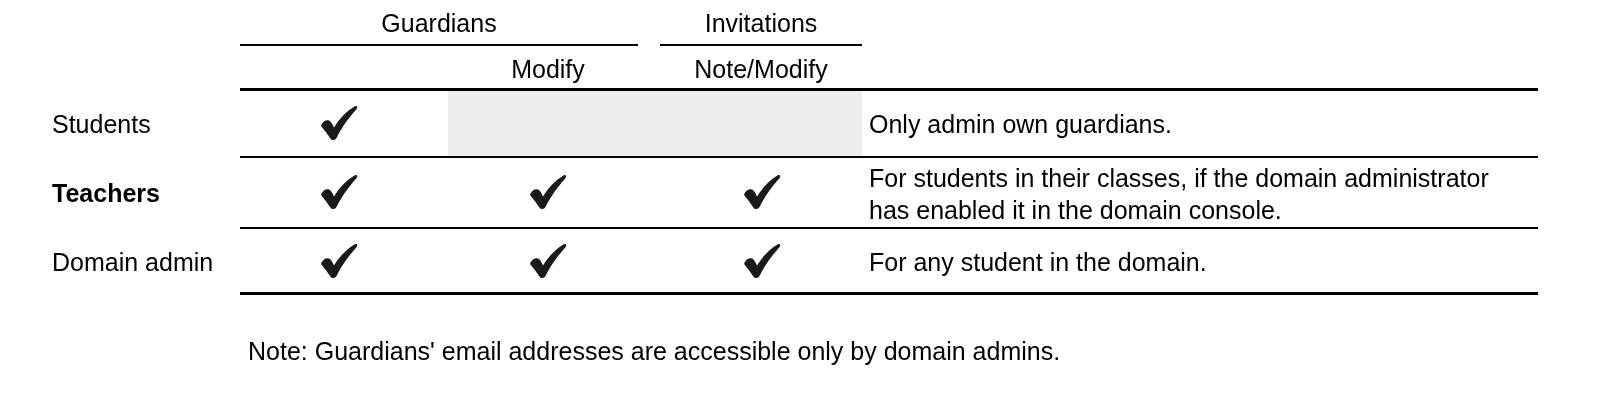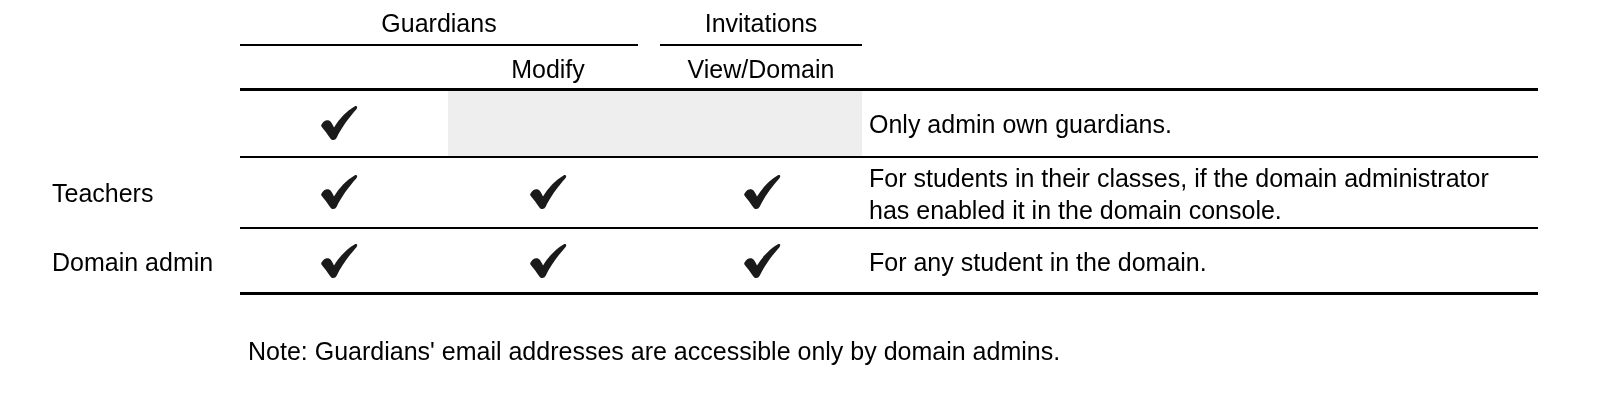--- a/index.html
+++ b/index.html
@@ -67,21 +67,21 @@
   }
 
   
   .row-label {
     position: absolute;
     left: 52px;
     font-size: 25px;
     white-space: nowrap;
   }
   #label-students     { top: 110px; }
-  #label-teachers     { top: 179px; }
+  #label-teachers     { top: 179px; font-weight: bold; }
   #label-domain-admin { top: 248px; }
 
   
   .check {
     position: absolute;
     width: 44px;
     height: 44px;
     transform: translate(-50%, 0);
   }
   .check svg { display: block; width: 44px; height: 44px; }
@@ -125,26 +125,27 @@
   <div class="group-head" id="grp-guardians">Guardians</div>
 
   <div class="group-head" id="grp-invitations">Invitations</div>
 
   <div class="rule thin" style="left:240px; top:44px; width:398px;"></div>
   <div class="rule thin" style="left:660px; top:44px; width:202px;"></div>
 
 
   <div class="sub-head" id="sub-modify">Modify</div>
 
-  <div class="sub-head" id="sub-viewmod">View/Domain</div>
+  <div class="sub-head" id="sub-viewmod">Note/Modify</div>
 
   <div class="rule" style="left:240px; top:88px; width:1298px;"></div>
 
   <div id="shade-students-modify"></div>
 
+  <div class="row-label" id="label-students">Students</div>
 
   <div class="check col-view row1">
     <svg viewBox="0 0 44 44" aria-hidden="true">
       <path d="M4.5 23.5 C6.5 20.0 9.5 18.5 12.0 19.6 C14.2 20.6 15.6 23.4 17.0 26.6 C22.0 18.0 29.5 10.2 37.5 5.5 C39.8 4.2 41.2 6.2 39.4 8.2 C31.0 17.6 24.0 27.6 19.8 36.4 C18.4 39.3 15.2 39.8 13.4 37.4 C10.6 33.6 7.4 29.0 4.6 25.8 C4.1 25.2 4.1 24.2 4.5 23.5 Z" fill="#1a1a1a"></path>
     </svg>
   </div>
 
   <div class="desc" id="desc-students">Only admin own guardians.</div>
 
   <div class="rule thin" style="left:240px; top:156px; width:1298px;"></div>

